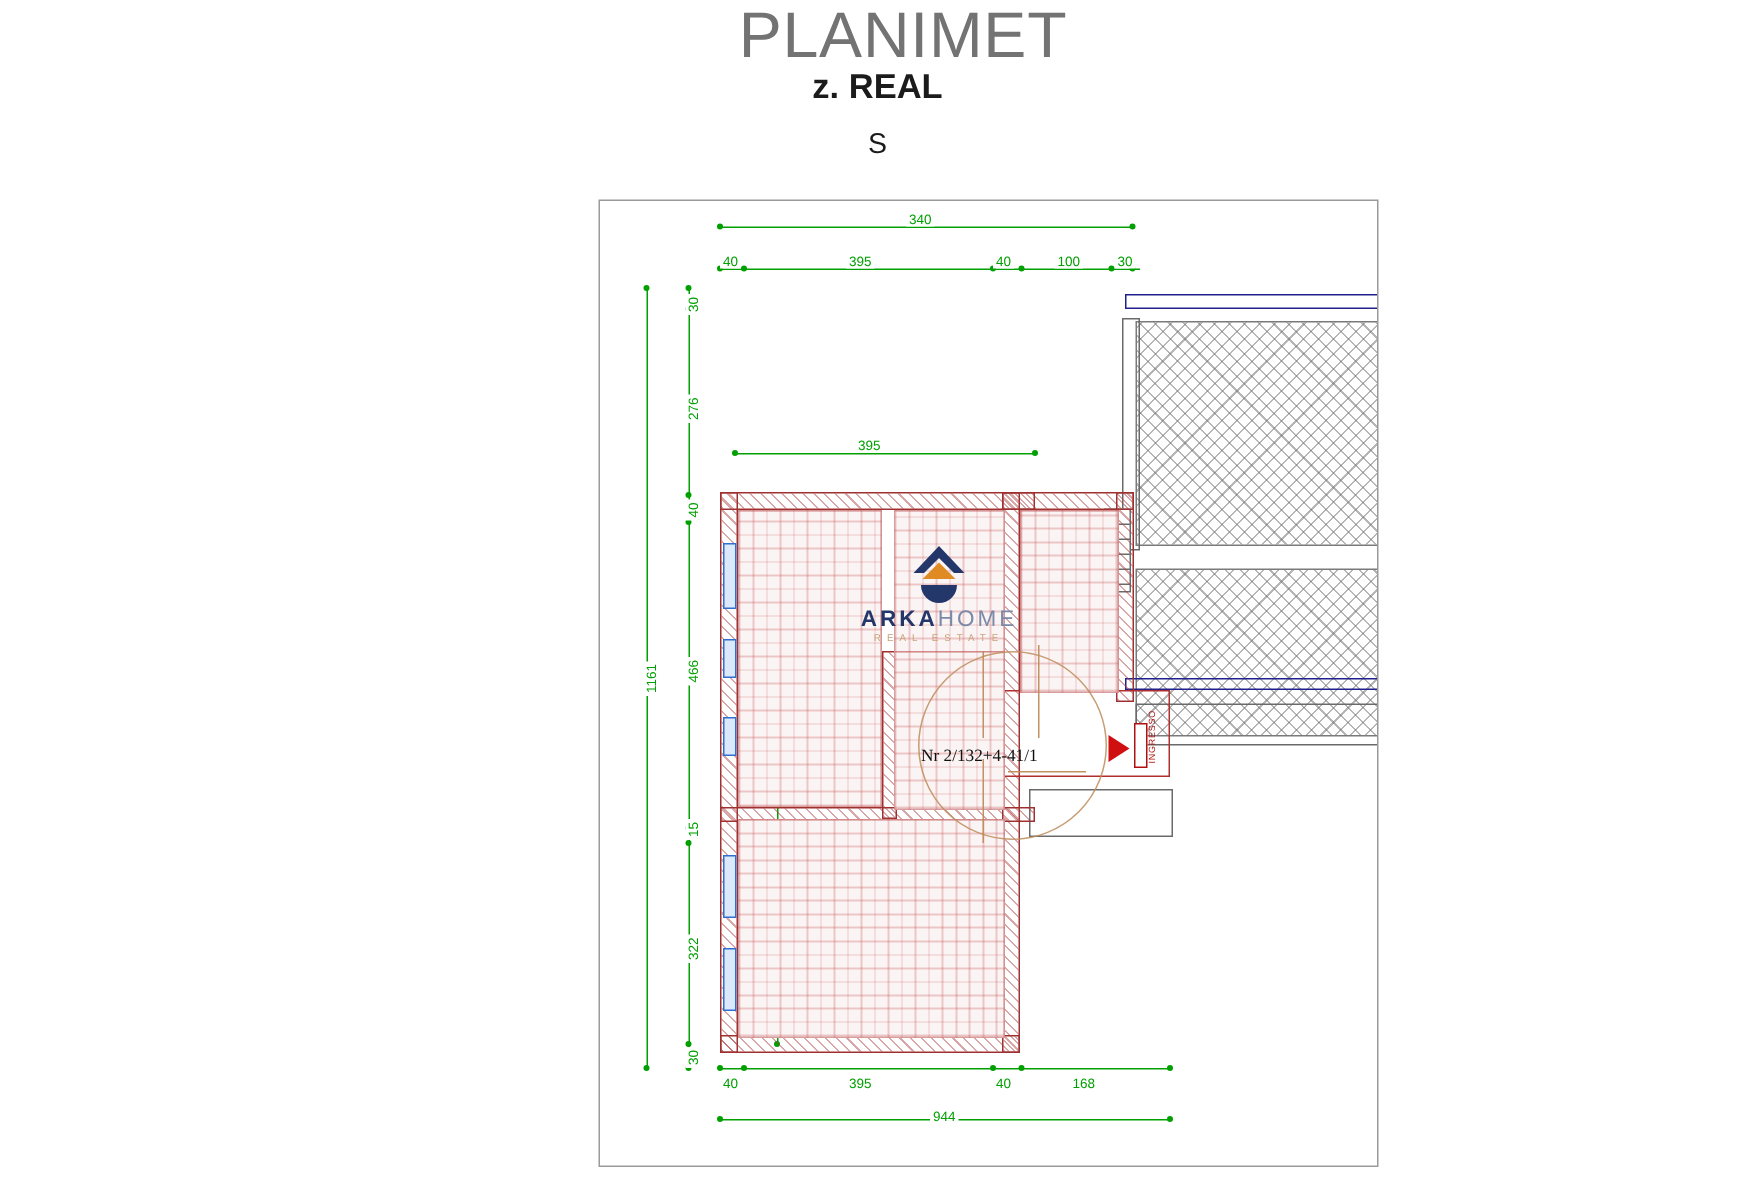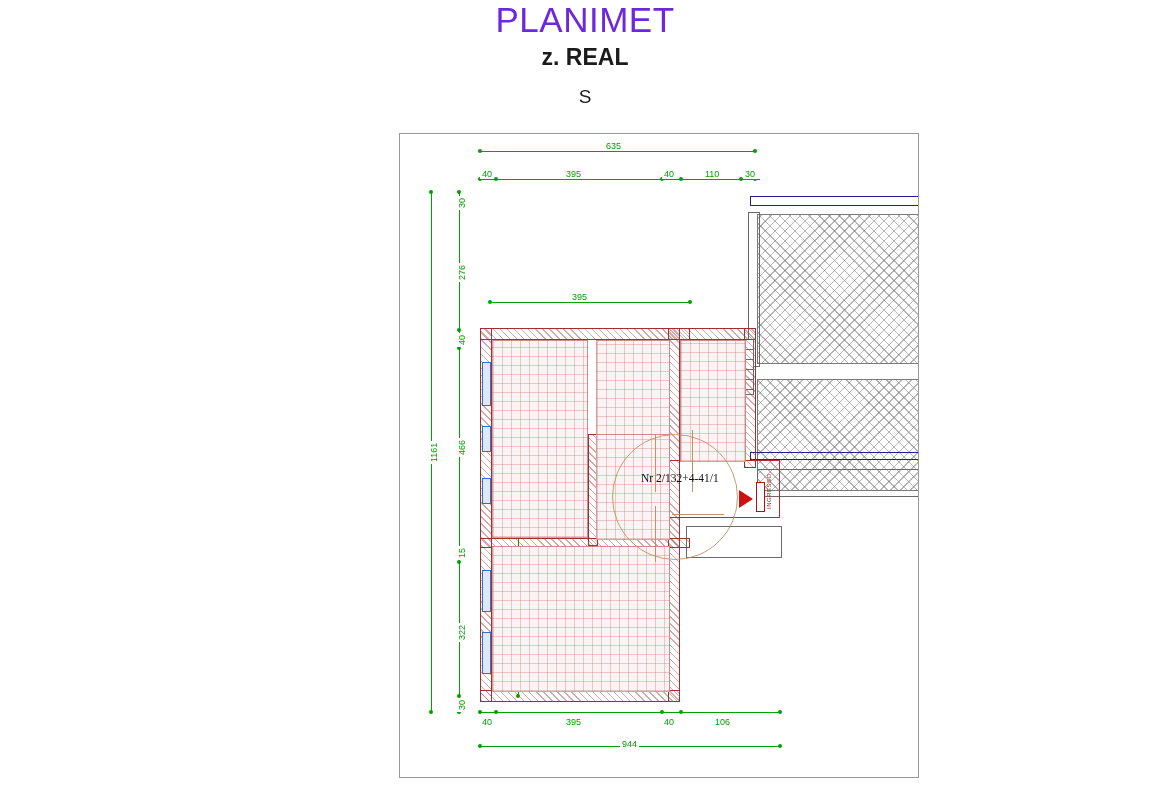--- a/index.html
+++ b/index.html
@@ -17,26 +17,26 @@
   #stage {
     position: absolute;
     left: 0; top: 0;
     width: 1170px;
     height: 785px;
     background: #ffffff;
   }
   
   .title-main {
     position: absolute;
-    left: 585px;
+    left: 602px;
     top: 0px;
     transform: translateX(-50%);
-    font-size: 35px;
+    font-size: 43px;
     letter-spacing: 0.5px;
-    color: #6d28d9;
+    color: #737373;
     white-space: nowrap;
   }
   .title-sub {
     position: absolute;
     left: 585px;
     top: 44px;
     transform: translateX(-50%);
     font-size: 23px;
     font-weight: bold;
     color: #1b1b1b;
@@ -236,33 +236,33 @@
 
   <div class="title-main">PLANIMET</div>
   <div class="title-sub">z. REAL</div>
   <div class="title-sub2">S</div>
 
   <div class="sheet">
 
     <div class="hline dim-h" style="left:80px; top:17px; width:275px;"></div>
     <div class="dot" style="left:80px; top:17px;"></div>
     <div class="dot" style="left:355px; top:17px;"></div>
-    <div class="dim-label" style="left:204px; top:7px;">635</div>
+    <div class="dim-label" style="left:204px; top:7px;">340</div>
 
     <div class="hline dim-h" style="left:80px; top:45px; width:280px;"></div>
     <div class="dot" style="left:80px; top:45px;"></div>
     <div class="dot" style="left:96px; top:45px;"></div>
     <div class="dot" style="left:262px; top:45px;"></div>
     <div class="dot" style="left:281px; top:45px;"></div>
     <div class="dot" style="left:341px; top:45px;"></div>
     <div class="dot" style="left:355px; top:45px;"></div>
     <div class="dim-label" style="left:80px; top:35px;">40</div>
     <div class="dim-label" style="left:164px; top:35px;">395</div>
     <div class="dim-label" style="left:262px; top:35px;">40</div>
-    <div class="dim-label" style="left:303px; top:35px;">110</div>
+    <div class="dim-label" style="left:303px; top:35px;">100</div>
     <div class="dim-label" style="left:343px; top:35px;">30</div>
 
     <div class="hline dim-h" style="left:90px; top:168px; width:200px;"></div>
     <div class="dot" style="left:90px; top:168px;"></div>
     <div class="dot" style="left:290px; top:168px;"></div>
     <div class="dim-label" style="left:170px; top:158px;">395</div>
 
     <div class="vline dim-v" style="left:31px; top:58px; width:0; height:520px;"></div>
     <div class="dot" style="left:31px; top:58px;"></div>
     <div class="dot" style="left:31px; top:578px;"></div>
@@ -307,21 +307,21 @@
 
     <div class="hline dim-h" style="left:80px; top:578px; width:300px;"></div>
     <div class="dot" style="left:80px; top:578px;"></div>
     <div class="dot" style="left:96px; top:578px;"></div>
     <div class="dot" style="left:262px; top:578px;"></div>
     <div class="dot" style="left:281px; top:578px;"></div>
     <div class="dot" style="left:380px; top:578px;"></div>
     <div class="dim-label" style="left:80px; top:583px;">40</div>
     <div class="dim-label" style="left:164px; top:583px;">395</div>
     <div class="dim-label" style="left:262px; top:583px;">40</div>
-    <div class="dim-label" style="left:313px; top:583px;">106</div>
+    <div class="dim-label" style="left:313px; top:583px;">168</div>
 
     <div class="hline dim-h" style="left:80px; top:612px; width:300px;"></div>
     <div class="dot" style="left:80px; top:612px;"></div>
     <div class="dot" style="left:380px; top:612px;"></div>
     <div class="dim-label" style="left:220px; top:605px;">944</div>
 
     <div class="outline-blue" style="left:350px; top:62px; width:170px; height:10px;"></div>
     <div class="hatch-block" style="left:357px; top:80px; width:165px; height:150px;"></div>
     <div class="outline-gray" style="left:348px; top:78px; width:12px; height:155px;"></div>
 
@@ -360,23 +360,34 @@
     <div class="window-blue" style="left:82px; top:344px; width:9px; height:26px;"></div>
     <div class="window-blue" style="left:82px; top:436px; width:9px; height:42px;"></div>
     <div class="window-blue" style="left:82px; top:498px; width:9px; height:42px;"></div>
 
     <div class="door-arc" style="left:212px; top:300px; width:126px; height:126px;"></div>
     <div class="swing-line" style="left:255px; top:300px; height:58px;"></div>
     <div class="swing-line" style="left:255px; top:372px; height:56px;"></div>
     <div class="swing-line" style="left:292px; top:296px; height:62px;"></div>
     <div class="swing-line-h" style="left:272px; top:380px; width:52px;"></div>
 
-    <div class="unit-label" style="left:214px; top:338px;margin-left:27px;">Nr 2/132+4-41/1</div>
+    <div class="unit-label" style="left:214px; top:364px;">Nr 2/132+4-41/1</div>
 
     <div class="red-arrow" style="left:339px; top:356px;"></div>
     <div class="red-tag" style="left:356px; top:348px; width:9px; height:30px;">
       <span>INGRESSO</span>
     </div>
 
   </div>
 
+  <div class="logo">
+    <svg class="logo-mark" viewBox="0 0 46 40">
+      <path d="M23 2 L40 20 L33 20 L23 10 L13 20 L6 20 Z" fill="#24376b"></path>
+      <path d="M23 13 L34 24 L12 24 Z" fill="#e08a24"></path>
+      <path d="M11 28 h24 a12 12 0 0 1 -24 0 z" fill="#24376b"></path>
+    </svg>
+    <div class="logo-text">
+      <span class="ark">ARKA</span><span class="home">HOME</span>
+    </div>
+    <div class="logo-sub">REAL ESTATE</div>
+  </div>
 
 </div>
 
 </body></html>

